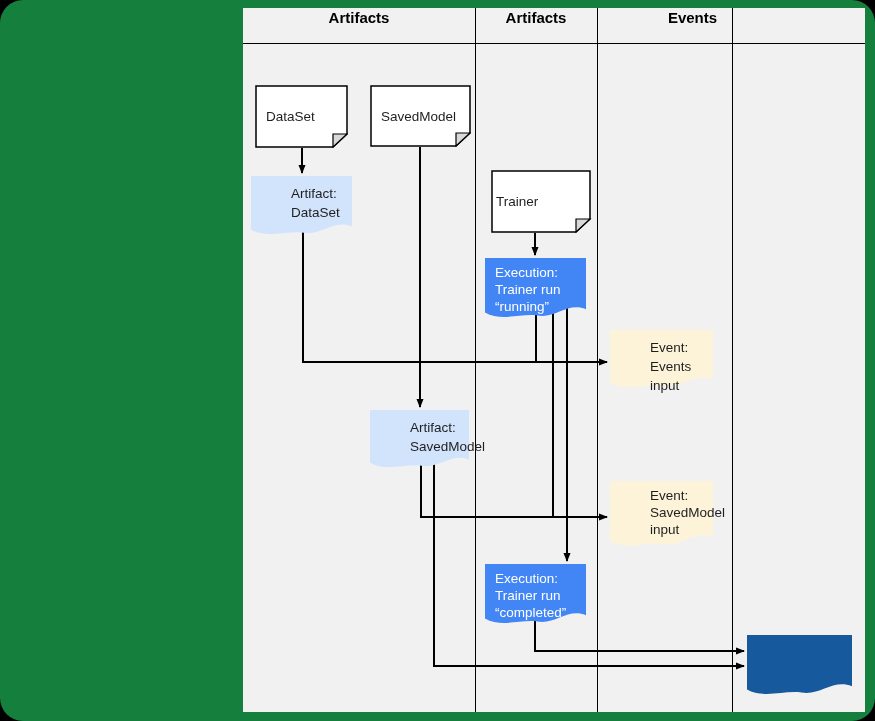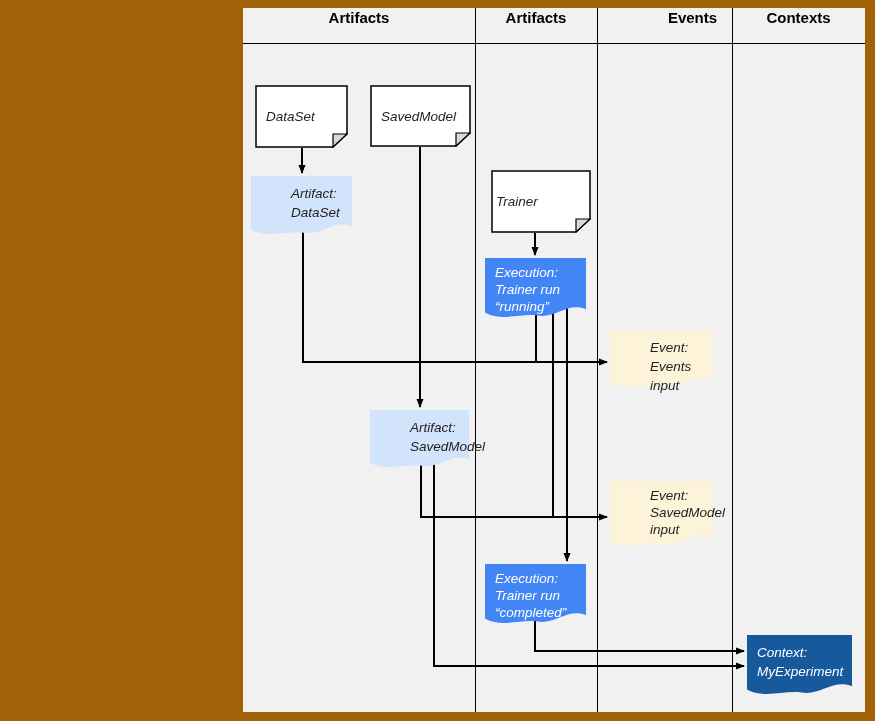--- a/index.html
+++ b/index.html
@@ -1,39 +1,38 @@
 <!DOCTYPE html>
 <html><head>
 <meta charset="utf-8">
 <style>
   html,body{margin:0;padding:0;background:#000;}
-  #stage{position:relative;width:875px;height:721px;background:#a16207;overflow:hidden;
-         font-family:"Liberation Sans",sans-serif;}
+  #stage{position:relative;width:875px;height:721px;background:#15803d;overflow:hidden;
+         font-family:"Liberation Sans",sans-serif;border-radius:23px;}
   #panel{position:absolute;left:243px;top:8px;width:622px;height:704px;}
   .col-header{position:absolute;top:0;height:35px;display:flex;align-items:center;
               justify-content:center;font-size:15px;font-weight:bold;color:#000;}
   #overlay{position:absolute;left:0;top:0;width:875px;height:721px;z-index:2;}
   .node{position:absolute;z-index:3;}
   .node svg{position:absolute;left:0;top:0;width:100%;height:100%;}
-  .node-text{position:relative;z-index:4;padding:8px 0 0 10px;font-size:13.5px;line-height:19px;font-style:italic;}
+  .node-text{position:relative;z-index:4;padding:8px 0 0 10px;font-size:13.5px;line-height:19px;}
   .node-text.single{display:flex;align-items:center;height:100%;padding:0 0 6px 11px;}
   .dark-text{color:#1f1f1f;padding-left:40px;}
   .light-text{color:#ffffff;}
 </style>
 </head>
 <body>
 
 <div id="stage">
 
   <div id="panel" style="background-color: rgb(241, 241, 241);"></div>
 
   <div class="col-header" style="left:243px;width:232px;">Artifacts</div>
   <div class="col-header" style="left:475px;width:122px;">Artifacts</div>
   <div class="col-header" style="left:597px;width:135px;margin-left:28px;">Events</div>
-  <div class="col-header" style="left:732px;width:133px;">Contexts</div>
 
   <svg id="overlay">
     <defs>
       <marker id="arrow" markerUnits="userSpaceOnUse" markerWidth="10" markerHeight="10" refX="8" refY="5" orient="auto">
         <path d="M0,1.5 L9,5 L0,8.5 Z" fill="#000"></path>
       </marker>
     </defs>
 
     <g stroke="#000" stroke-width="1">
       <line x1="475.5" y1="8" x2="475.5" y2="712"></line>
@@ -140,19 +139,15 @@
       <div>Execution:</div>
       <div>Trainer run</div>
       <div>“completed”</div>
     </div>
   </div>
 
   <div class="node" style="left:747px;top:635px;width:105px;height:64px;">
     <svg viewBox="0 0 100 60" preserveAspectRatio="none">
       <path d="M0,0 H100 V48 C82,41 70,57 52,54 C36,51.5 16,60 0,51 Z" fill="#17599d"></path>
     </svg>
-    <div class="node-text light-text">
-      <div>Context:</div>
-      <div>MyExperiment</div>
-    </div>
   </div>
 
 </div>
 
 </body></html>

